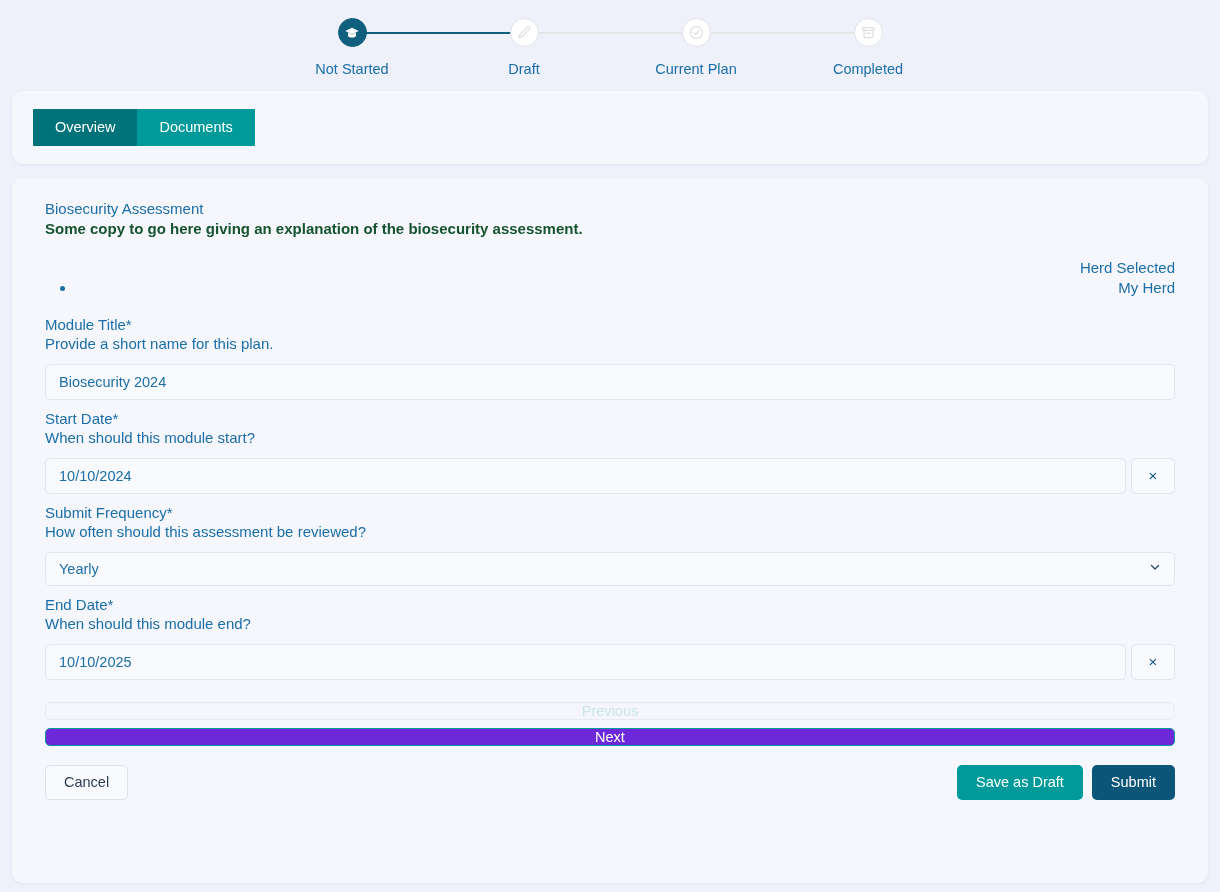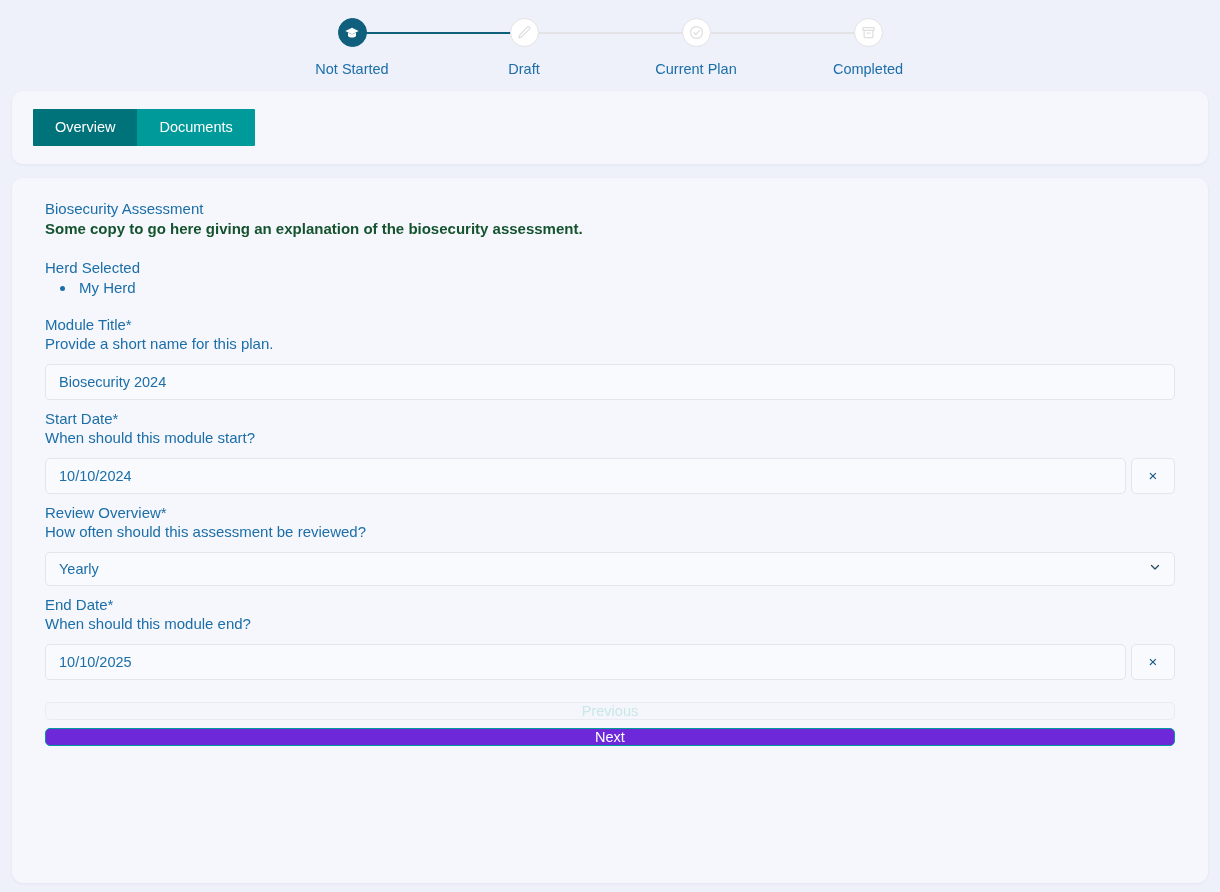--- a/index.html
+++ b/index.html
@@ -103,21 +103,21 @@
     margin: 0 0 3px 0;
     font-weight: normal;
   }
   .section-copy {
     font-size: 15px;
     color: #14532d;
     margin: 0;
     font-weight: bold;
   }
   .block { margin-bottom: 13px; }
-  .herd-block { margin-top: 22px; margin-bottom: 20px; }
+  .herd-block { margin-top: 22px; margin-bottom: 20px; text-align: right; }
   ul.herd-list {
     margin: 3px 0 0 0;
     padding-left: 31px;
     list-style: disc;
   }
   ul.herd-list li {
     font-size: 15px;
     color: #1b6ea8;
     padding-left: 3px;
   }
@@ -333,21 +333,21 @@
   <div class="field-group">
     <p class="field-label">Start Date*</p>
     <p class="field-help">When should this module start?</p>
     <div class="input-row">
       <input class="text-input" type="text" value="10/10/2024" style="">
       <button class="clear-btn">×</button>
     </div>
   </div>
 
   <div class="field-group">
-    <p class="field-label">Review Overview*</p>
+    <p class="field-label">Submit Frequency*</p>
     <p class="field-help">How often should this assessment be reviewed?</p>
     <div class="input-row">
       <div class="select-wrap">
         <div class="select-input">Yearly</div>
         <span class="chev">
           <svg width="14" height="14" viewBox="0 0 24 24" fill="none" stroke="#2a4a63" stroke-width="2.2" stroke-linecap="round" stroke-linejoin="round">
             <path d="M6 9.5 L12 15.5 L18 9.5"></path>
           </svg>
         </span>
       </div>
@@ -361,14 +361,21 @@
       <input class="text-input" type="text" value="10/10/2025" style="">
       <button class="clear-btn">×</button>
     </div>
   </div>
 
   <div class="nav-row">
     <div class="nav-btn prev">Previous</div>
     <div class="nav-btn next">Next</div>
   </div>
 
+  <div class="actions-row">
+    <button class="btn btn-cancel">Cancel</button>
+    <div class="right-actions">
+      <button class="btn btn-draft">Save as Draft</button>
+      <button class="btn btn-submit">Submit</button>
+    </div>
+  </div>
 
 </div>
 
 </body></html>

